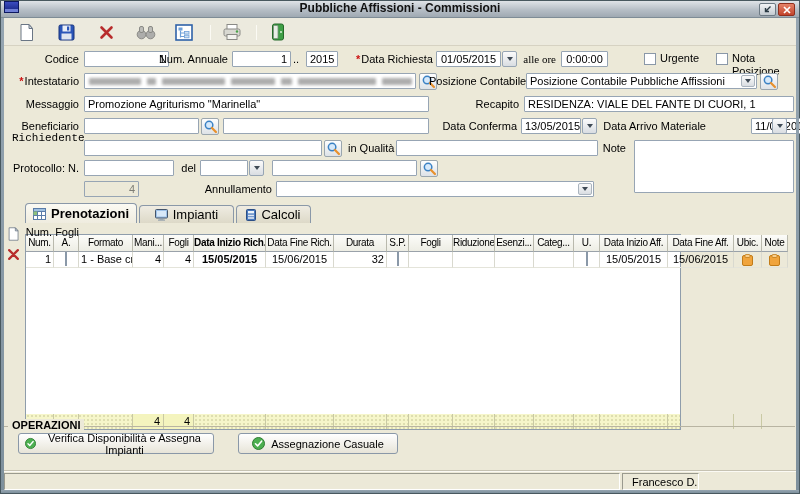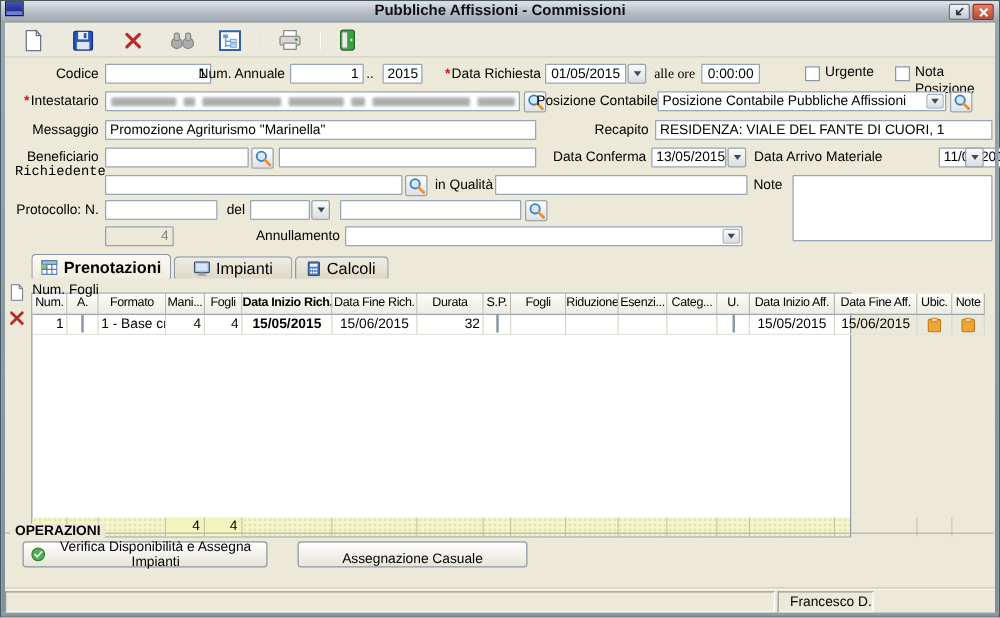--- a/index.html
+++ b/index.html
@@ -396,21 +396,21 @@
 
   <div class="oplabel">OPERAZIONI</div>
   <div class="opbox"></div>
   <button class="opbtn" style="left:18px;width:196px;">
     <svg width="13" height="13" viewBox="0 0 13 13">
         <circle cx="6.5" cy="6.5" r="6" fill="#4caf50" stroke="#2e7d32"></circle>
         <path d="M3.5 6.8 L5.6 8.9 L9.6 4.2" stroke="#fff" stroke-width="1.6" fill="none" stroke-linecap="round" stroke-linejoin="round"></path>
       </svg>
     <span>Verifica Disponibilità e Assegna Impianti</span>
   </button>
-  <button class="opbtn" style="left:238px;width:184px;flex-direction:column;">
+  <button class="opbtn" style="left:238px;width:160px;">
     <svg width="13" height="13" viewBox="0 0 13 13">
         <circle cx="6.5" cy="6.5" r="6" fill="#4caf50" stroke="#2e7d32"></circle>
         <path d="M3.5 6.8 L5.6 8.9 L9.6 4.2" stroke="#fff" stroke-width="1.6" fill="none" stroke-linecap="round" stroke-linejoin="round"></path>
       </svg>
     <span>Assegnazione Casuale</span>
   </button>
 
   <div class="statusdiv"></div>
   <div class="spanel" style="left:4px;width:616px;"></div>
   <div class="spanel" style="left:622px;width:77px;">

